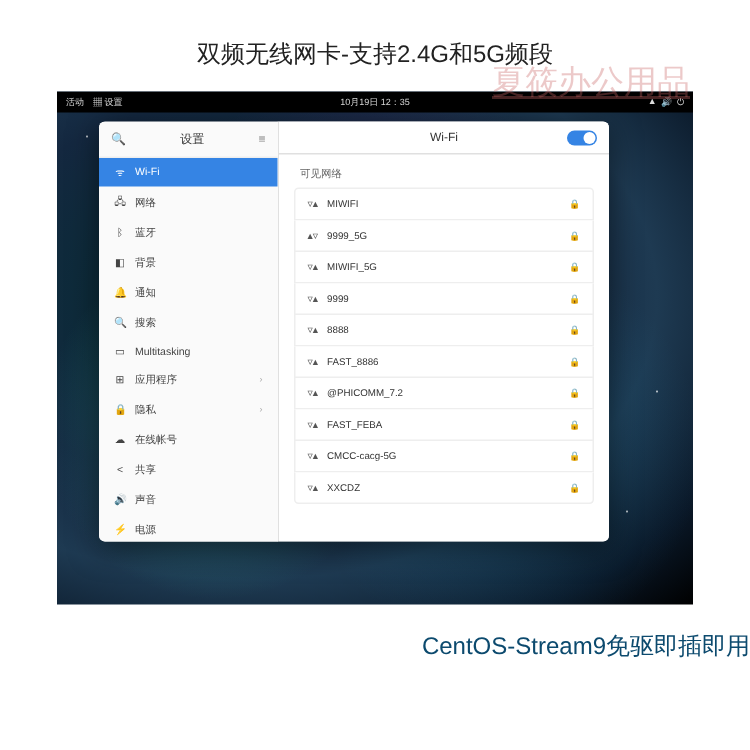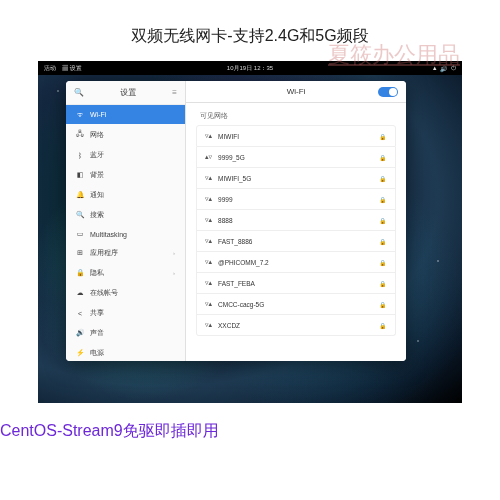--- a/index.html
+++ b/index.html
@@ -26,21 +26,21 @@
 .main-header { height: 22px; border-bottom: 1px solid #e0e0e0; display: flex; align-items: center; justify-content: center; font-size: 8px; color: #333; position: relative; padding: 0 8px; }
 .toggle { position: absolute; right: 8px; width: 20px; height: 10px; background: #3584e4; border-radius: 5px; display: flex; align-items: center; padding: 1px; }
 .toggle-knob { width: 8px; height: 8px; background: #fff; border-radius: 50%; margin-left: auto; }
 .section-title { font-size: 7px; color: #666; padding: 8px 14px 4px; }
 .network-list { padding: 0 10px; }
 .network-item { display: flex; align-items: center; gap: 6px; padding: 6px 8px; font-size: 6.5px; color: #333; border: 1px solid #eee; border-top: none; background: #fff; }
 .network-item:first-child { border-top: 1px solid #eee; border-radius: 3px 3px 0 0; }
 .network-item:last-child { border-radius: 0 0 3px 3px; }
 .wifi-icon { font-size: 7px; color: #555; }
 .lock-icon { margin-left: auto; font-size: 6px; color: #888; }
-.bottom-title { text-align: left; font-size: 16px; font-weight: 500; padding: 18px 0; color: #6d28d9; }
+.bottom-title { text-align: right; font-size: 16px; font-weight: 500; padding: 18px 0; color: #0c4a6e; }
 </style>
 </head>
 <body>
 
 <div class="top-title">双频无线网卡-支持2.4G和5G频段</div>
 <div class="watermark">夏筱办公用品</div>
 
 <div class="desktop">
   <div class="nebula"></div>
   <div class="stars"></div>

